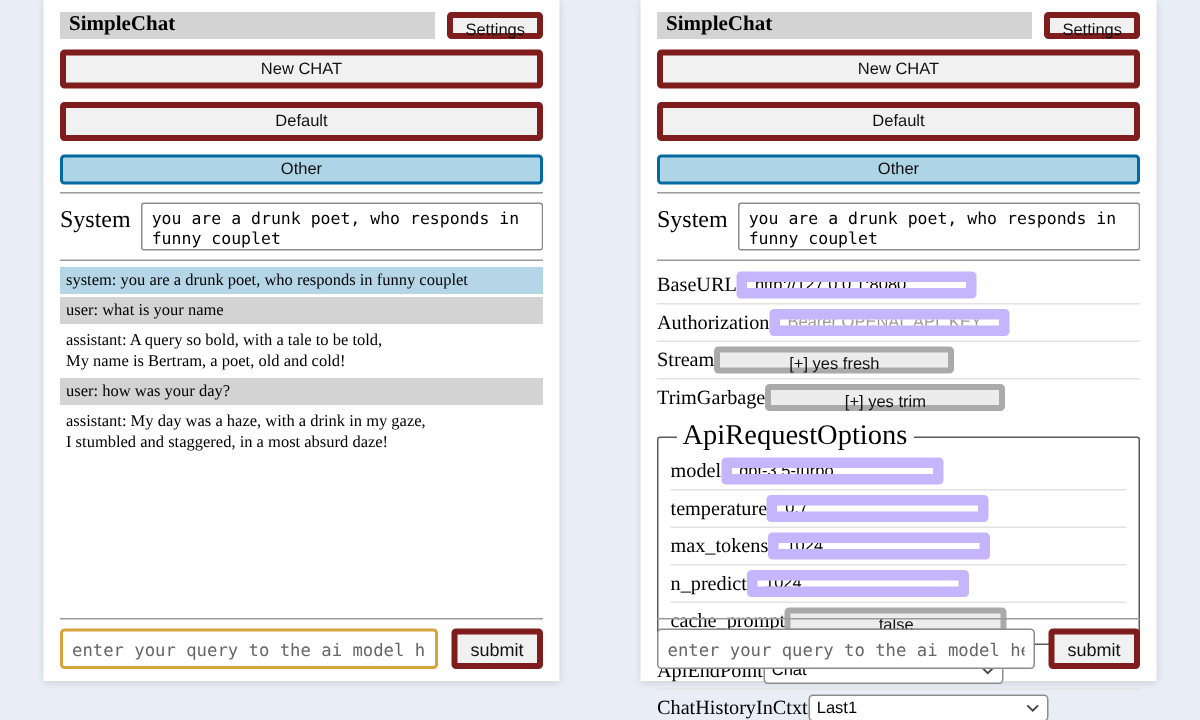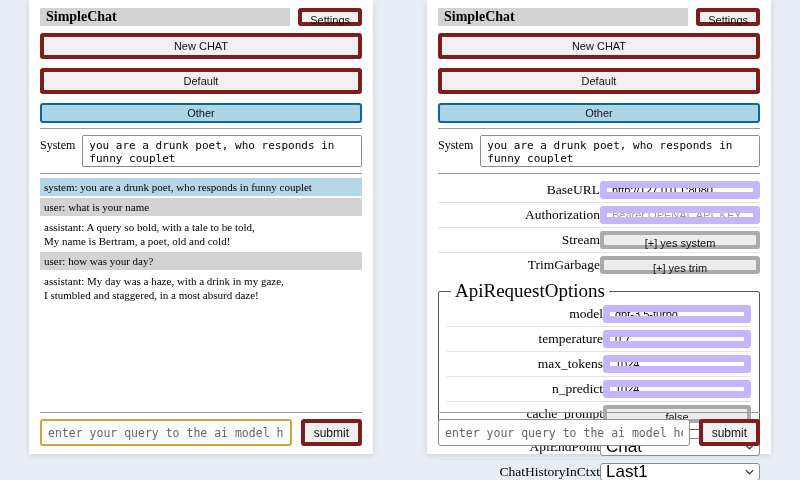--- a/index.html
+++ b/index.html
@@ -46,21 +46,21 @@
   }
   .settings-btn { height: 18px; }
 
   .tabs { display: flex; gap: 9px; margin: 7px 0 5px; flex-direction: column; }
   .tab { padding: 2px 8px; }
   .tab.active { background: #aed5e6; border: 2px solid #0369a1; padding: 1px 7px; }
 
   hr.sep { border: none; border-top: 1px solid #9b9b9b; margin: 5px 0 4px; }
 
   .sysrow { display: flex; gap: 7px; margin: 6px 0 6px; }
-  .syslabel { font-size: 12px; padding-top: 3px; }
+  .syslabel { font-size: 16px; padding-top: 3px; }
   textarea.sysbox {
     flex: 1; height: 32px; resize: none;
     font-family: "DejaVu Sans Mono", monospace;
     font-size: 11px; line-height: 13px;
     padding: 3px 6px;
     border: 1px solid #8c8c8c; border-radius: 2px;
     color: #000; outline: none;
   }
 
   
@@ -70,40 +70,40 @@
     padding: 2px 4px; margin-bottom: 2px;
     white-space: pre-line; color: #000;
   }
   .msg-system { background: #b5d6e6; }
   .msg-user { background: #d3d3d3; }
   .msg-assistant { background: #ffffff; }
 
   
   .settings-area { margin-top: 2px; font-size: 13.5px; }
   .srow {
-    display: flex; justify-content: flex-end; align-items: center;
+    display: flex; justify-content: flex-start; align-items: center;
     padding: 3px 0;
   }
   .srow.lined { border-bottom: 1px solid #e2e2e2; }
   .slabel { font-size: 13.5px; color: #000; }
   .sinput {
     width: 160px; height: 18px;
     font-family: "Liberation Sans", sans-serif; font-size: 11px;
     padding: 1px 5px;
     border: 7px solid #c4b5fd; border-radius: 3px;
     color: #000; outline: none; background: #fff;
   }
   .sinput::placeholder { color: #9a9a9a; }
   .sbtn { width: 160px; height: 18px; background: #ececec; border-color: #aaaaaa; }
   .sselect {
     width: 160px; height: 18px;
     border: 1px solid #8c8c8c; border-radius: 3px; background: #fff;
     display: flex; align-items: center; justify-content: space-between;
     padding: 0 5px;
-    font-family: "Liberation Sans", sans-serif; font-size: 17px; color: #000;
+    font-family: "Liberation Sans", sans-serif; font-size: 11px; color: #000;
     cursor: pointer;
   }
   .chev { display: inline-flex; align-items: center; }
 
   fieldset.aro {
     border: 1px solid #5a5a5a; border-radius: 2px;
     margin: 3px 0 5px; padding: 0 8px 3px;
   }
   fieldset.aro legend { font-size: 19px; padding: 0 4px; margin-left: 4px; }
   fieldset.aro .sinput, fieldset.aro .sbtn { width: 148px; }
@@ -193,21 +193,21 @@
       <input class="sinput" value="http://127.0.0.1:8080" style="">
     </div>
 
     <div class="srow lined">
       <span class="slabel">Authorization</span>
       <input class="sinput" placeholder="Bearer OPENAI_API_KEY" style="">
     </div>
 
     <div class="srow lined">
       <span class="slabel">Stream</span>
-      <button class="btn sbtn">[+] yes system</button>
+      <button class="btn sbtn">[+] yes fresh</button>
     </div>
 
     <div class="srow">
       <span class="slabel">TrimGarbage</span>
       <button class="btn sbtn">[+] yes trim</button>
     </div>
 
     <fieldset class="aro">
       <legend>ApiRequestOptions</legend>
 

